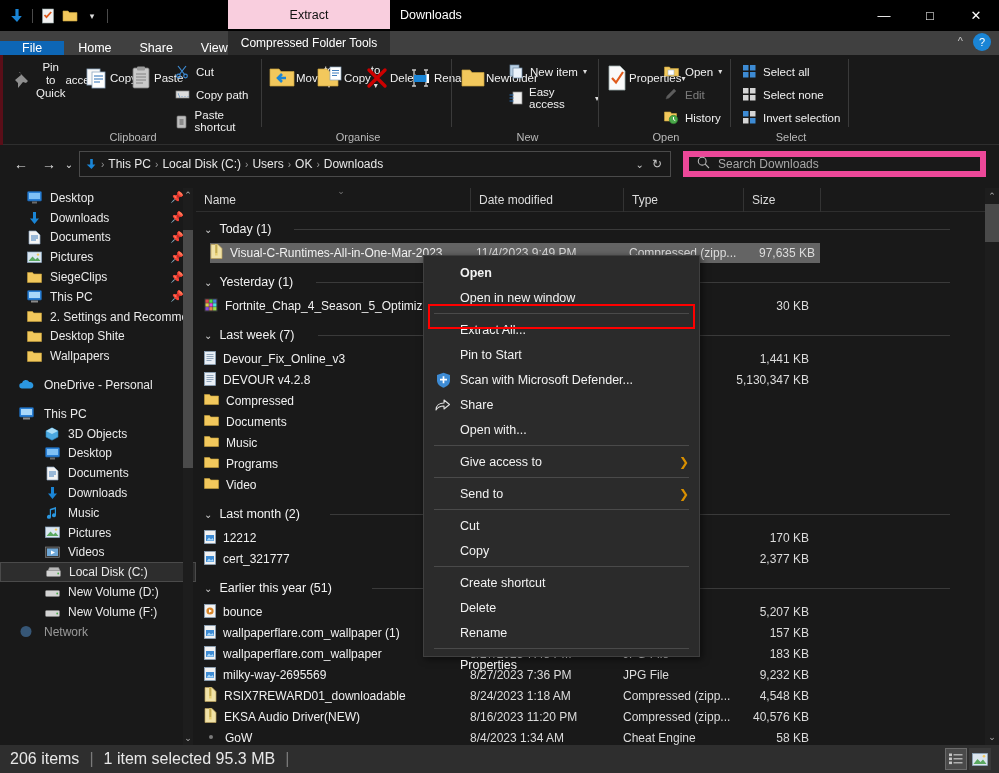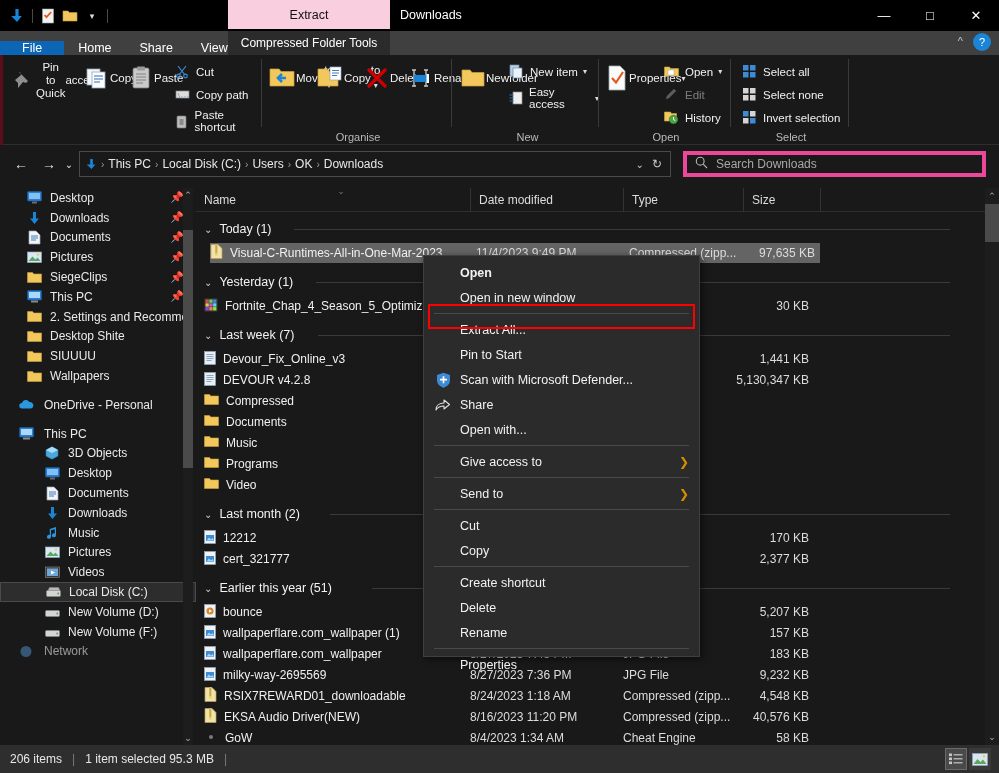--- a/index.html
+++ b/index.html
@@ -81,21 +81,21 @@
   .addrbox {
     position: absolute; left: 79px; top: 151px; width: 592px; height: 26px;
     border: 1px solid #4a4a4a; background: #191919; display: flex; align-items: center;
     padding: 0 4px; gap: 0;
   }
   .crumb { font-size: 12px; color: #e8e8e8; padding: 0 3px; }
   .crumbsep { font-size: 10px; color: #9a9a9a; padding: 0 1px; }
   .addr-right { margin-left: auto; display: flex; align-items: center; gap: 8px; padding-right: 4px; }
   .searchbox {
     position: absolute; left: 683px; top: 151px; width: 303px; height: 26px;
-    border: 4px solid #ec4899; background: #191919; display: flex; align-items: center;
+    border: 6px solid #ec4899; background: #191919; display: flex; align-items: center;
     gap: 8px; padding: 0 8px;
   }
   .searchbox .ph { color: #a8a8a8; font-size: 12px; }
 
   
   .navpane {
     position: absolute; left: 0; top: 188px; width: 196px; height: 557px;
     background: #191919; overflow: hidden;
   }
   .navrow {
@@ -161,21 +161,21 @@
   .ctxsep { height: 1px; background: #4a4a4a; margin: 3px 10px; }
   .hlbox {
     position: absolute; left: 428px; top: 304px; width: 267px; height: 25px;
     border: 2px solid #ff0000; z-index: 60; pointer-events: none;
   }
 
   
   .statusbar {
     position: absolute; left: 0; bottom: 0; width: 999px; height: 28px;
     background: #2e2e2e; display: flex; align-items: center; padding-left: 10px;
-    font-size: 12px; color: #e8e8e8; gap: 10px;
+    font-size: 16px; color: #e8e8e8; gap: 10px;
   }
   .sb-sep { color: #7a7a7a; }
   .viewbtns { position: absolute; right: 8px; bottom: 3px; display: flex; gap: 2px; }
   .vbtn { width: 22px; height: 22px; display:flex; align-items:center; justify-content:center;
           background: #3a3a3a; }
   .vbtn.active { background: #4a4a4a; border: 1px solid #6a6a6a; }
 </style>
 </head>
 <body>
 
@@ -288,20 +288,21 @@
       <div class="rsmall" style="left:170px;top:54px;">
         <div class="ic">
           <svg width="15" height="15" viewBox="0 0 15 15">
             <rect x="3" y="2" width="9" height="12" rx="1" fill="#bdbdbd" stroke="#7a7a7a" stroke-width="0.7"></rect>
             <rect x="5.5" y="5" width="4" height="6" fill="#8a8a8a"></rect>
           </svg>
         </div>
         <span>Paste shortcut</span>
       </div>
 
+      <div class="gl">Clipboard</div>
       <div class="vsep"></div>
     </div>
 
     <div class="rgroup" style="left:264px;width:188px;">
       <div class="rbtn" style="left:4px;top:6px;width:46px;">
         <div class="ic">
           <svg width="28" height="26" viewBox="0 0 28 26">
             <path d="M2 4h9l2 2.5h13V21H2z" fill="#f2c85c" stroke="#c8a23d" stroke-width="0.7"></path>
             <path d="M18 13l-6 0M14 9l-4 4 4 4" stroke="#1a85d6" stroke-width="2.6" fill="none"></path>
           </svg>
@@ -585,28 +586,20 @@
 
     <div class="navrow">
       <span class="nic">
         <svg width="15" height="13" viewBox="0 0 15 13">
             <path d="M0.5 1.5h5l1.2 1.5h7.8V11.5H0.5z" fill="#f2c85c" stroke="#c8a23d" stroke-width="0.6"></path>
           </svg>
       </span>
       <span class="nlabel">Desktop Shite</span>
     </div>
 
-    <div class="navrow">
-      <span class="nic">
-        <svg width="15" height="13" viewBox="0 0 15 13">
-            <path d="M0.5 1.5h5l1.2 1.5h7.8V11.5H0.5z" fill="#f2c85c" stroke="#c8a23d" stroke-width="0.6"></path>
-          </svg>
-      </span>
-      <span class="nlabel">SIUUUU</span>
-    </div>
 
     <div class="navrow">
       <span class="nic">
         <svg width="15" height="13" viewBox="0 0 15 13">
             <path d="M0.5 1.5h5l1.2 1.5h7.8V11.5H0.5z" fill="#f2c85c" stroke="#c8a23d" stroke-width="0.6"></path>
           </svg>
       </span>
       <span class="nlabel">Wallpapers</span>
     </div>
 

